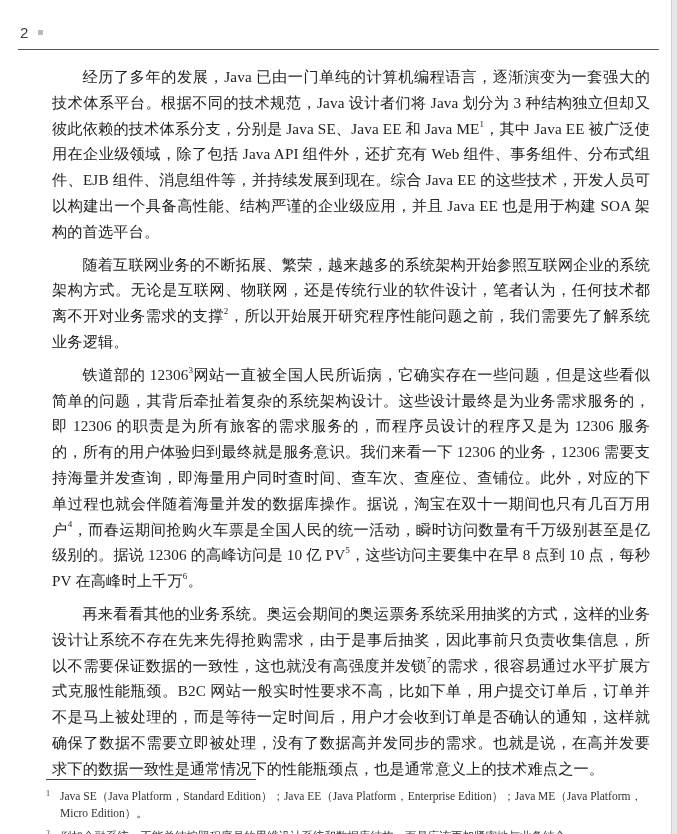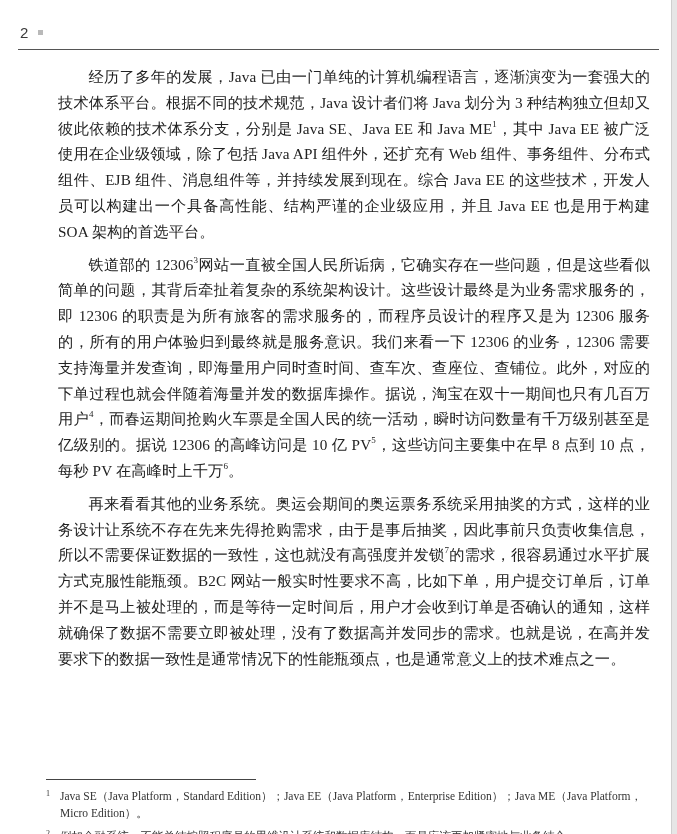--- a/index.html
+++ b/index.html
@@ -56,21 +56,21 @@
       left: 46px;
       top: 64px;
       width: 604px;
       font-family: "Liberation Serif", "DejaVu Serif", serif;
       font-size: 15.2px;
       line-height: 25.8px;
       color: #222;
       letter-spacing: 0.15px;
     }
     .body-text p {
-      margin: 0 0 7px 12px;
+      margin: 0 0 7px 6px;
       text-indent: 2em;
       text-align: justify;
     }
     sup {
       font-size: 9px;
       line-height: 0;
       position: relative;
       top: -1px;
     }
     .footnote-rule {
@@ -108,20 +108,21 @@
 <div class="page-edge"></div>
 
 <div class="running-header">
   <span class="page-number">2</span>
   <span class="header-marker"></span>
 </div>
 <div class="header-rule"></div>
 
 <div class="body-text" id="body-text">
     <p><span>经历了多年的发展，Java 已由一门单纯的计算机编程语言，逐渐演变为一套强大的技术体系平台。根据不同的技术规范，Java 设计者们将 Java 划分为 3 种结构独立但却又彼此依赖的技术体系分支，分别是 Java SE、Java EE 和 Java ME</span><sup>1</sup><span>，其中 Java EE 被广泛使用在企业级领域，除了包括 Java API 组件外，还扩充有 Web 组件、事务组件、分布式组件、EJB 组件、消息组件等，并持续发展到现在。综合 Java EE 的这些技术，开发人员可以构建出一个具备高性能、结构严谨的企业级应用，并且 Java EE 也是用于构建 SOA 架构的首选平台。</span></p>
+    <p><span>随着互联网业务的不断拓展、繁荣，越来越多的系统架构开始参照互联网企业的系统架构方式。无论是互联网、物联网，还是传统行业的软件设计，笔者认为，任何技术都离不开对业务需求的支撑</span><sup>2</sup><span>，所以开始展开研究程序性能问题之前，我们需要先了解系统业务逻辑。</span></p>
     <p><span>铁道部的 12306</span><sup>3</sup><span>网站一直被全国人民所诟病，它确实存在一些问题，但是这些看似简单的问题，其背后牵扯着复杂的系统架构设计。这些设计最终是为业务需求服务的，即 12306 的职责是为所有旅客的需求服务的，而程序员设计的程序又是为 12306 服务的，所有的用户体验归到最终就是服务意识。我们来看一下 12306 的业务，12306 需要支持海量并发查询，即海量用户同时查时间、查车次、查座位、查铺位。此外，对应的下单过程也就会伴随着海量并发的数据库操作。据说，淘宝在双十一期间也只有几百万用户</span><sup>4</sup><span>，而春运期间抢购火车票是全国人民的统一活动，瞬时访问数量有千万级别甚至是亿级别的。据说 12306 的高峰访问是 10 亿 PV</span><sup>5</sup><span>，这些访问主要集中在早 8 点到 10 点，每秒 PV 在高峰时上千万</span><sup>6</sup><span>。</span></p>
     <p><span>再来看看其他的业务系统。奥运会期间的奥运票务系统采用抽奖的方式，这样的业务设计让系统不存在先来先得抢购需求，由于是事后抽奖，因此事前只负责收集信息，所以不需要保证数据的一致性，这也就没有高强度并发锁</span><sup>7</sup><span>的需求，很容易通过水平扩展方式克服性能瓶颈。B2C 网站一般实时性要求不高，比如下单，用户提交订单后，订单并不是马上被处理的，而是等待一定时间后，用户才会收到订单是否确认的通知，这样就确保了数据不需要立即被处理，没有了数据高并发同步的需求。也就是说，在高并发要求下的数据一致性是通常情况下的性能瓶颈点，也是通常意义上的技术难点之一。</span></p>
   </div>
 
 <div class="footnote-rule"></div>
 <div class="footnotes" id="footnotes">
     <div class="footnote"><span class="fn-num">1</span><span>Java SE（Java Platform，Standard Edition）；Java EE（Java Platform，Enterprise Edition）；Java ME（Java Platform，Micro Edition）。</span></div>
     <div class="footnote"><span class="fn-num">2</span><span>例如金融系统，不能单纯按照程序员的思维设计系统和数据库结构，而是应该更加紧密地与业务结合。</span></div>
   </div>
 

